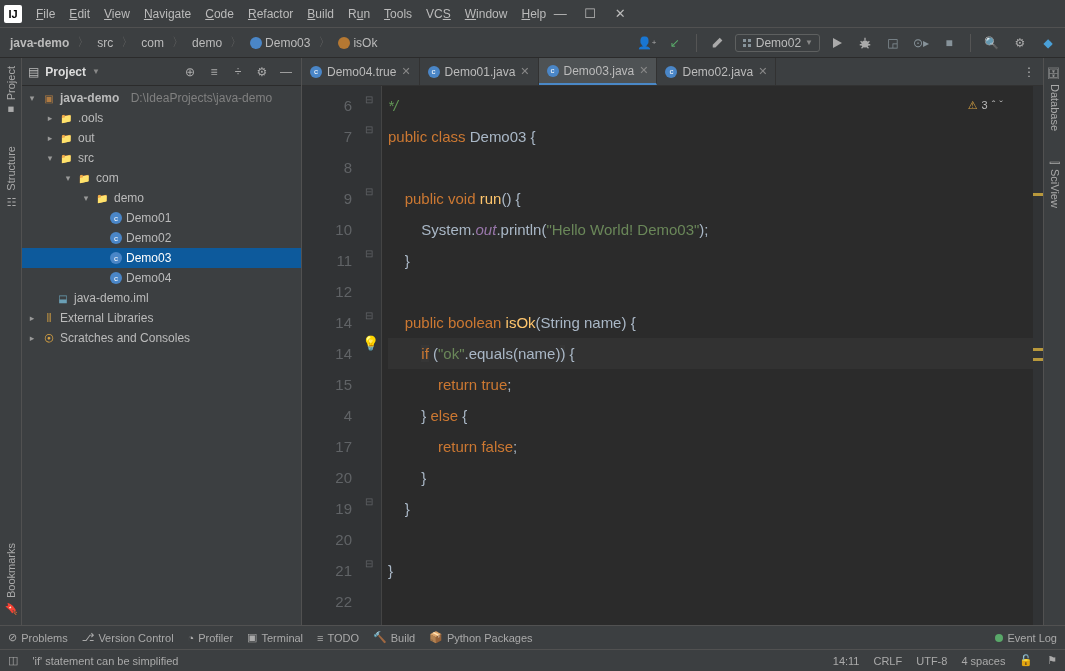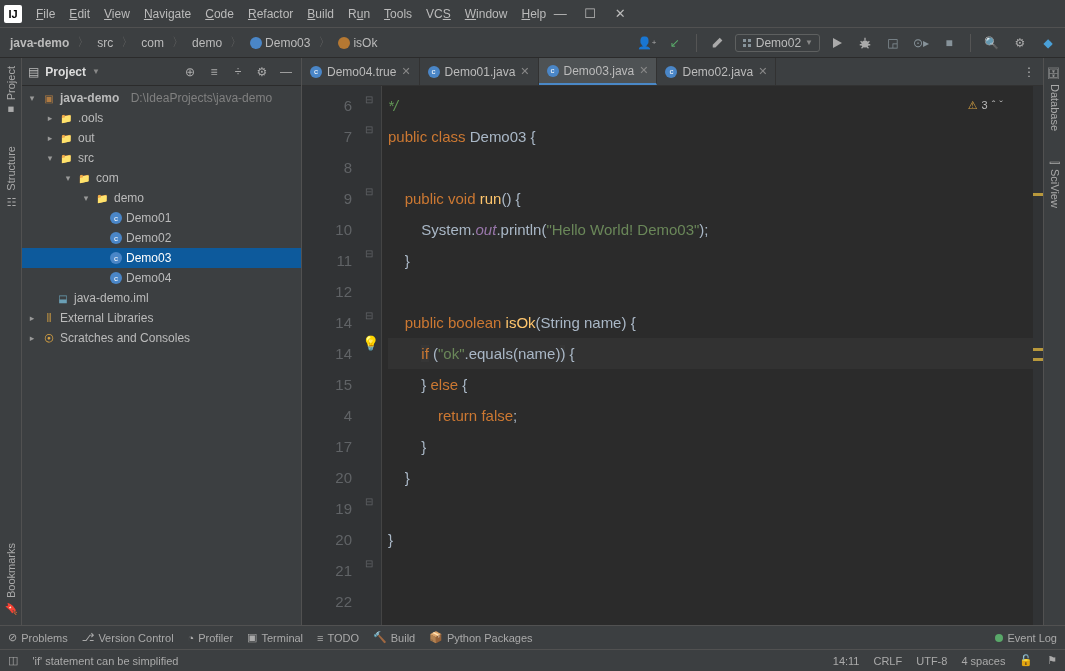--- a/index.html
+++ b/index.html
@@ -312,20 +312,21 @@
         </div>
         <div class="line"><span class="cmt">*/</span></div>
         <div class="line"><span class="kw">public </span><span class="kw">class </span><span class="txt">Demo03 </span><span class="punct">{</span></div>
         <div class="line"></div>
         <div class="line">    <span class="kw">public </span><span class="kw">void </span><span class="fn">run</span><span class="punct">() {</span></div>
         <div class="line">        <span class="txt">System.</span><span class="field">out</span><span class="txt">.println(</span><span class="str">"Hello World! Demo03"</span><span class="punct">);</span></div>
         <div class="line">    <span class="punct">}</span></div>
         <div class="line"></div>
         <div class="line">    <span class="kw">public </span><span class="kw">boolean </span><span class="fn">isOk</span><span class="punct">(String name) {</span></div>
         <div class="line hl">        <span class="kw ihint">if</span><span class="punct"> (</span><span class="str">"ok"</span><span class="txt">.equals(name)</span><span class="punct ihint">)</span><span class="punct"> {</span></div>
+        <div class="line">            <span class="kw">return </span><span class="kw">true</span><span class="punct">;</span></div>
         <div class="line">        <span class="punct">} </span><span class="kw">else</span><span class="punct"> {</span></div>
         <div class="line">            <span class="kw">return </span><span class="kw">false</span><span class="punct">;</span></div>
         <div class="line">        <span class="punct">}</span></div>
         <div class="line">    <span class="punct">}</span></div>
         <div class="line"></div>
         <div class="line"><span class="punct">}</span></div>
         <div class="line"></div>
       </div>
       <div class="ovmarks">
         <div class="m m1"></div>

